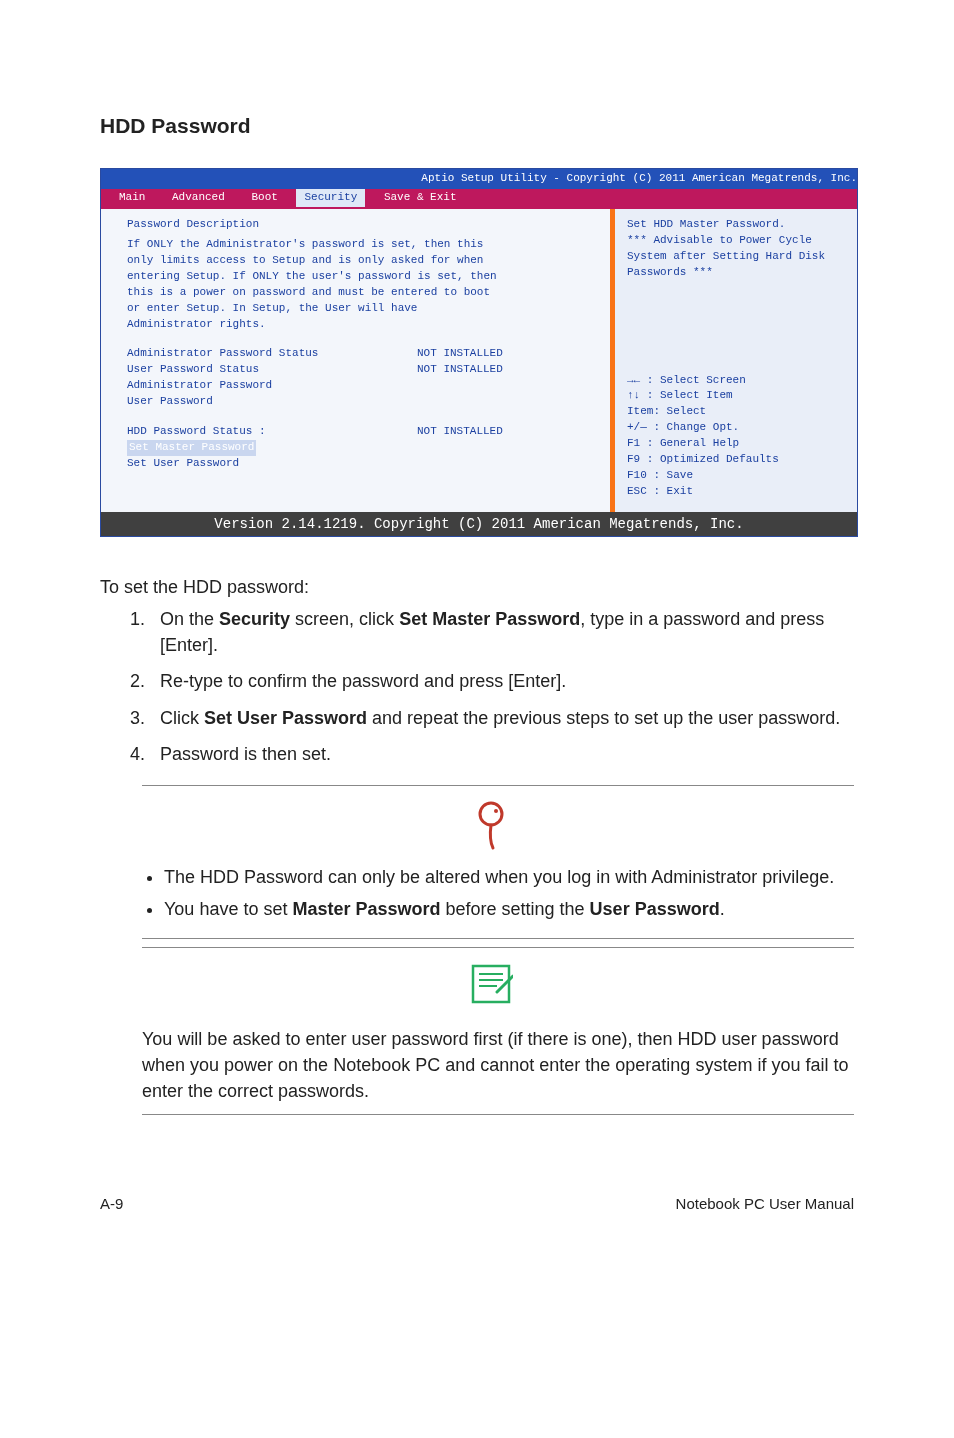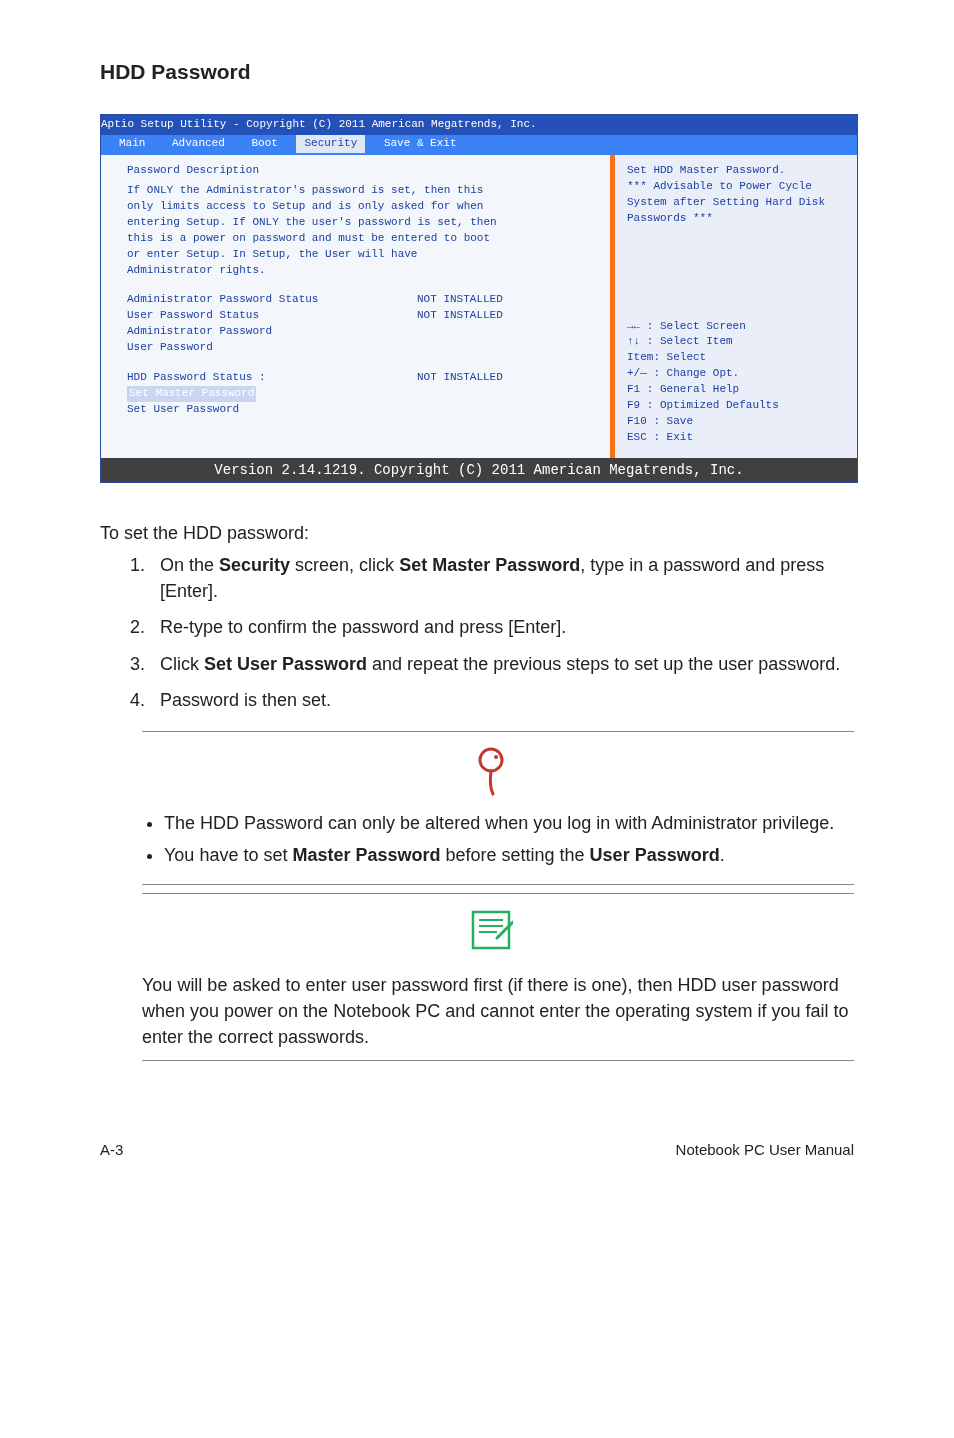--- a/index.html
+++ b/index.html
@@ -3,47 +3,47 @@
 <meta charset="utf-8">
 <style>
   body {
     margin: 0;
     background: #fff;
     font-family: "Segoe UI", Arial, sans-serif;
     color: #222;
     width: 954px;
   }
   .page {
-    padding: 60px 100px 60px 100px;
+    padding: 114px 100px 60px 100px;
   }
   h1.section-title {
     font-size: 21px;
     font-weight: 700;
     margin: 0 0 30px 0;
   }
   
   .bios {
     width: 756px;
     margin: 0 0 40px 0;
     border: 1px solid #2a4aa0;
     font-family: "Courier New", monospace;
     font-size: 11px;
     line-height: 1.45;
     color: #1a3fa0;
     background: #f3f6fb;
   }
   .bios-titlebar {
     background: #2351b8;
     color: #fff;
-    text-align: left;
+    text-align: right;
     padding: 2px 0;
     font-size: 11px;
   }
   .bios-tabs {
-    background: #3b82f6;
+    background: #be185d;
     padding: 0 10px 2px 10px;
     color: #fff;
   }
   .bios-tabs span {
     display: inline-block;
     padding: 1px 8px;
     margin-right: 4px;
   }
   .bios-tabs span.active {
     background: #dfe8f7;
@@ -227,17 +227,17 @@
       <svg width="44" height="44" viewBox="0 0 44 44">
         <rect x="4" y="4" width="36" height="36" fill="none" stroke="#27ae60" stroke-width="2.5"></rect>
         <path d="M10 12 L34 12 M10 18 L34 18 M10 24 L28 24" stroke="#27ae60" stroke-width="2"></path>
         <path d="M28 30 L44 14" stroke="#27ae60" stroke-width="3" stroke-linecap="round"></path>
       </svg>
     </div>
     <div class="note-text">You will be asked to enter user password first (if there is one), then HDD user password when you power on the Notebook PC and cannot enter the operating system if you fail to enter the correct passwords.</div>
   </div>
 
   <div class="footer">
-    <span>A-3</span>
+    <span>A-9</span>
     <span>Notebook PC User Manual</span>
   </div>
 
 </div>
 
 </body></html>

